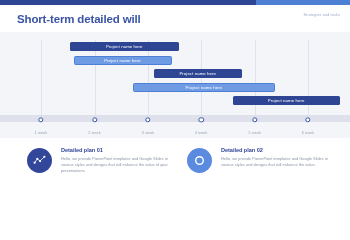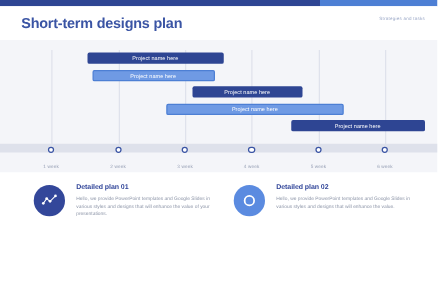--- a/index.html
+++ b/index.html
@@ -202,21 +202,21 @@
 <body>
 
 <div class="slide">
 
   <div class="topbar">
     <div class="topbar-dark"></div>
     <div class="topbar-light"></div>
   </div>
 
   <div class="header">
-    <div class="page-title">Short-term designs plan</div>
+    <div class="page-title">Short-term detailed will</div>
     <div class="header-tag">Strategies and tasks</div>
   </div>
 
   <div class="chart">
     <div class="gridlines" id="gridlines">
         <div class="gridline" style="left: 11.7%;"></div>
         <div class="gridline" style="left: 27%;"></div>
         <div class="gridline" style="left: 42.3%;"></div>
         <div class="gridline" style="left: 57.5%;"></div>
         <div class="gridline" style="left: 72.8%;"></div>

